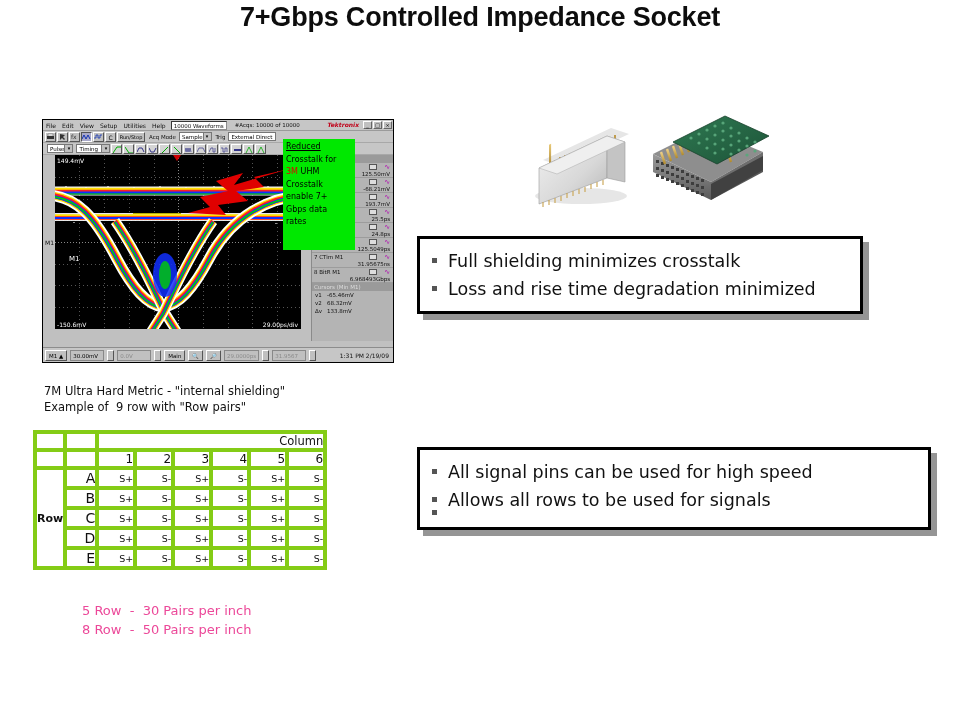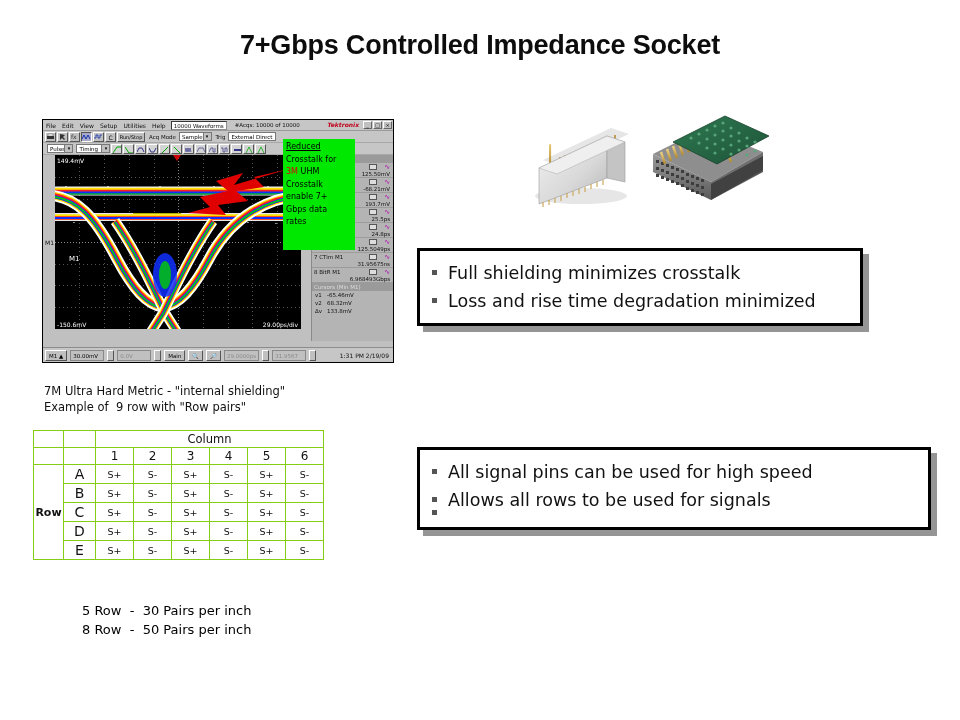--- a/index.html
+++ b/index.html
@@ -6,21 +6,21 @@
   html, body {
     width: 960px; height: 720px;
     background: #ffffff;
     font-family: "Liberation Sans", sans-serif;
     overflow: hidden;
   }
   #slide { position: relative; width: 960px; height: 720px; background: #fff; }
 
   
   .title {
-    position: absolute; left: 0; top: 30px; width: 960px;
+    position: absolute; left: 0; top: 2px; width: 960px;
     text-align: center;
     font-size: 27px; font-weight: bold; color: #0d0d0d;
     letter-spacing: -0.2px;
   }
 
   
   .scope {
     position: absolute; left: 42px; top: 119px;
     width: 352px; height: 244px;
     background: #c0c0c0;
@@ -150,54 +150,54 @@
   .photos { position: absolute; left: 525px; top: 112px; width: 250px; height: 100px; }
 
   
   .bulletbox {
     position: absolute;
     background: #ffffff;
     border: 3px solid #000;
     box-shadow: 6px 6px 0 rgba(130,130,130,0.85);
     padding: 8px 10px 8px 12px;
   }
-  .bulletbox.b1 { left: 417px; top: 248px; width: 446px; text-align: right; }
+  .bulletbox.b1 { left: 417px; top: 236px; width: 446px; text-align: right; }
   .bulletbox.b2 { left: 417px; top: 447px; width: 514px; }
   .bullet-row { display: flex; align-items: baseline; font-size: 17.5px; color: #111;
     line-height: 28px; font-family: "DejaVu Sans", sans-serif; }
   .bullet-sq { display:inline-block; width: 5px; height: 5px; background: #555;
     margin-right: 11px; flex: none; position: relative; top: -4px; }
 
   
   .caption {
     position: absolute; left: 44px; top: 383px;
     font-size: 11.5px; line-height: 16px; color: #111;
     font-family: "DejaVu Sans", sans-serif; white-space: pre;
   }
 
   
   .pintable { position: absolute; left: 33px; top: 430px; }
   table.pins { border-collapse: collapse; }
   table.pins td {
-    border: 1px solid #84cc16;
+    border: 4px solid #84cc16;
     font-family: "DejaVu Sans", sans-serif;
-    text-align: center; vertical-align: middle;
+    text-align: right; vertical-align: middle;
     background: #fff; color: #111;
   }
   td.blank { border: none; background: transparent; }
   td.colhdr { font-size: 11.5px; height: 17px; }
   td.colnum { font-size: 12px; height: 17px; width: 38px; }
   td.rowlbl { font-size: 11px; font-weight: bold; width: 30px; }
   td.rowltr { font-size: 14px; width: 32px; height: 19px; }
   td.sig { background: #ccf2cc; font-size: 9.5px; height: 19px; }
   td.corner { border: none; background: transparent; width: 22px; }
 
   .pairsnote {
     position: absolute; left: 82px; top: 601px;
-    font-size: 13px; line-height: 19px; color: #000000;
+    font-size: 13px; line-height: 19px; color: #ec4899;
     font-family: "DejaVu Sans", sans-serif; white-space: pre;
   }
 </style>
 </head>
 <body>
 
 <div id="slide">
 
   <div class="title">7+Gbps Controlled Impedance Socket</div>
 

